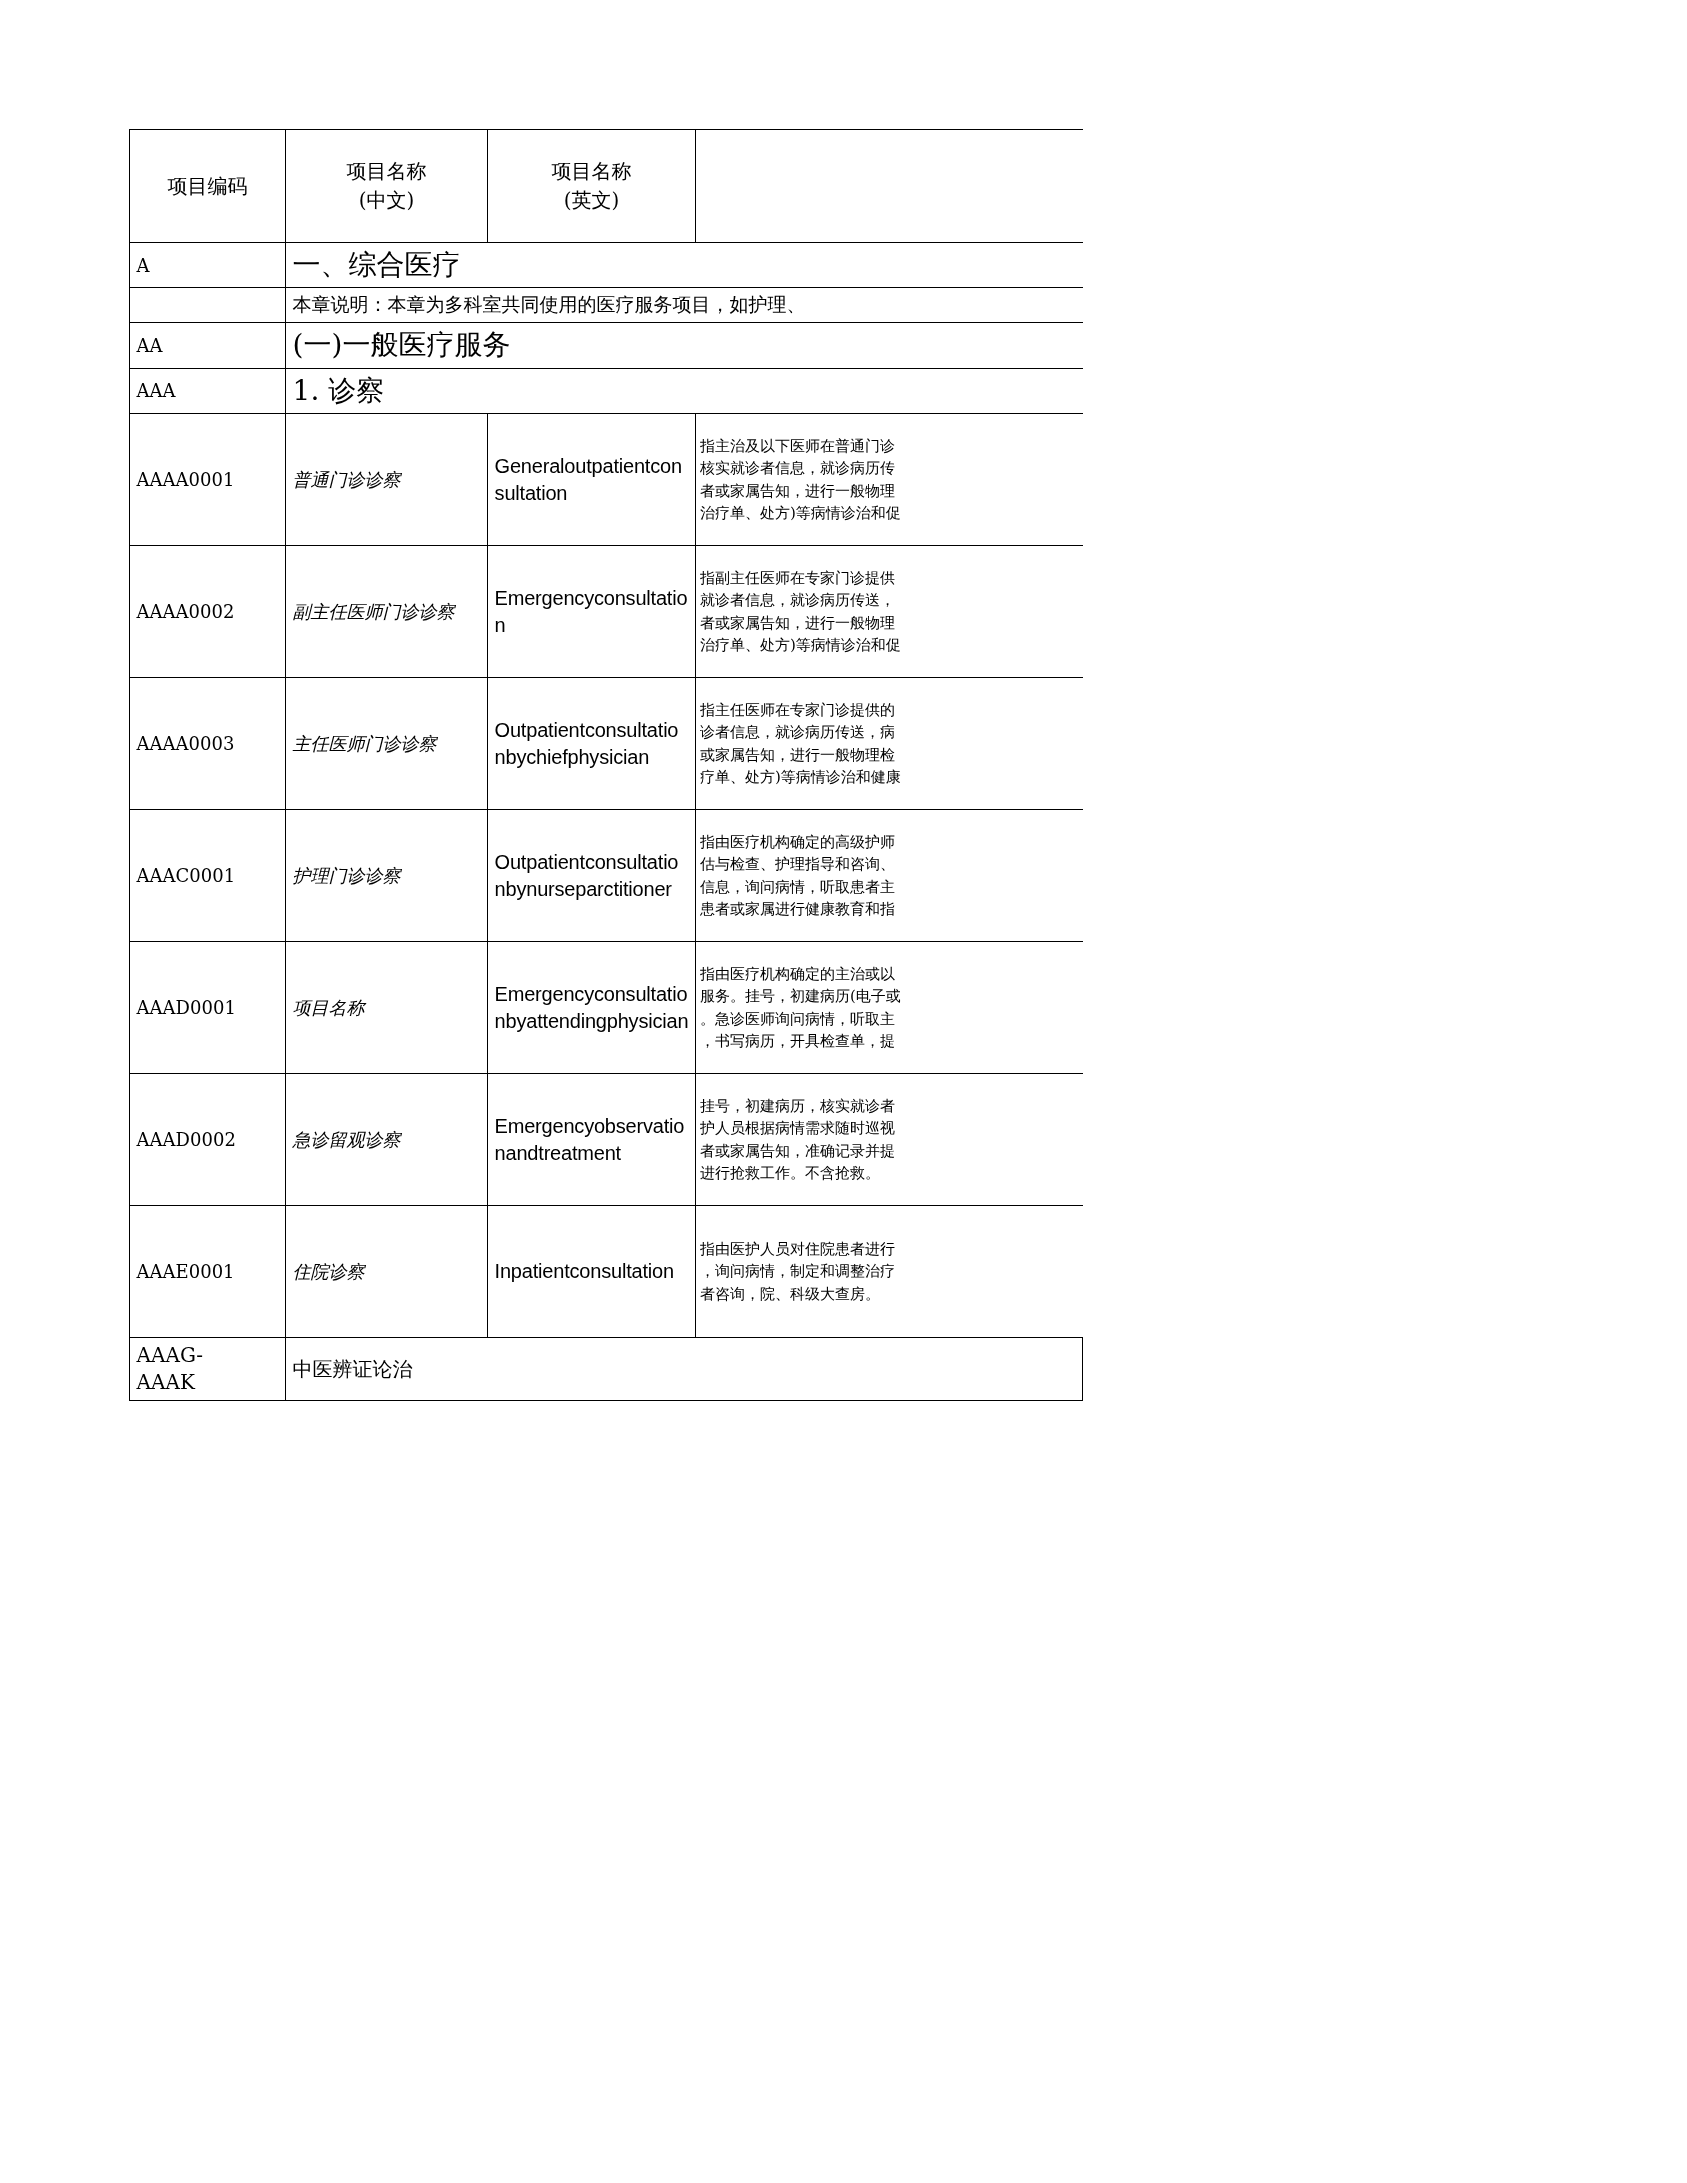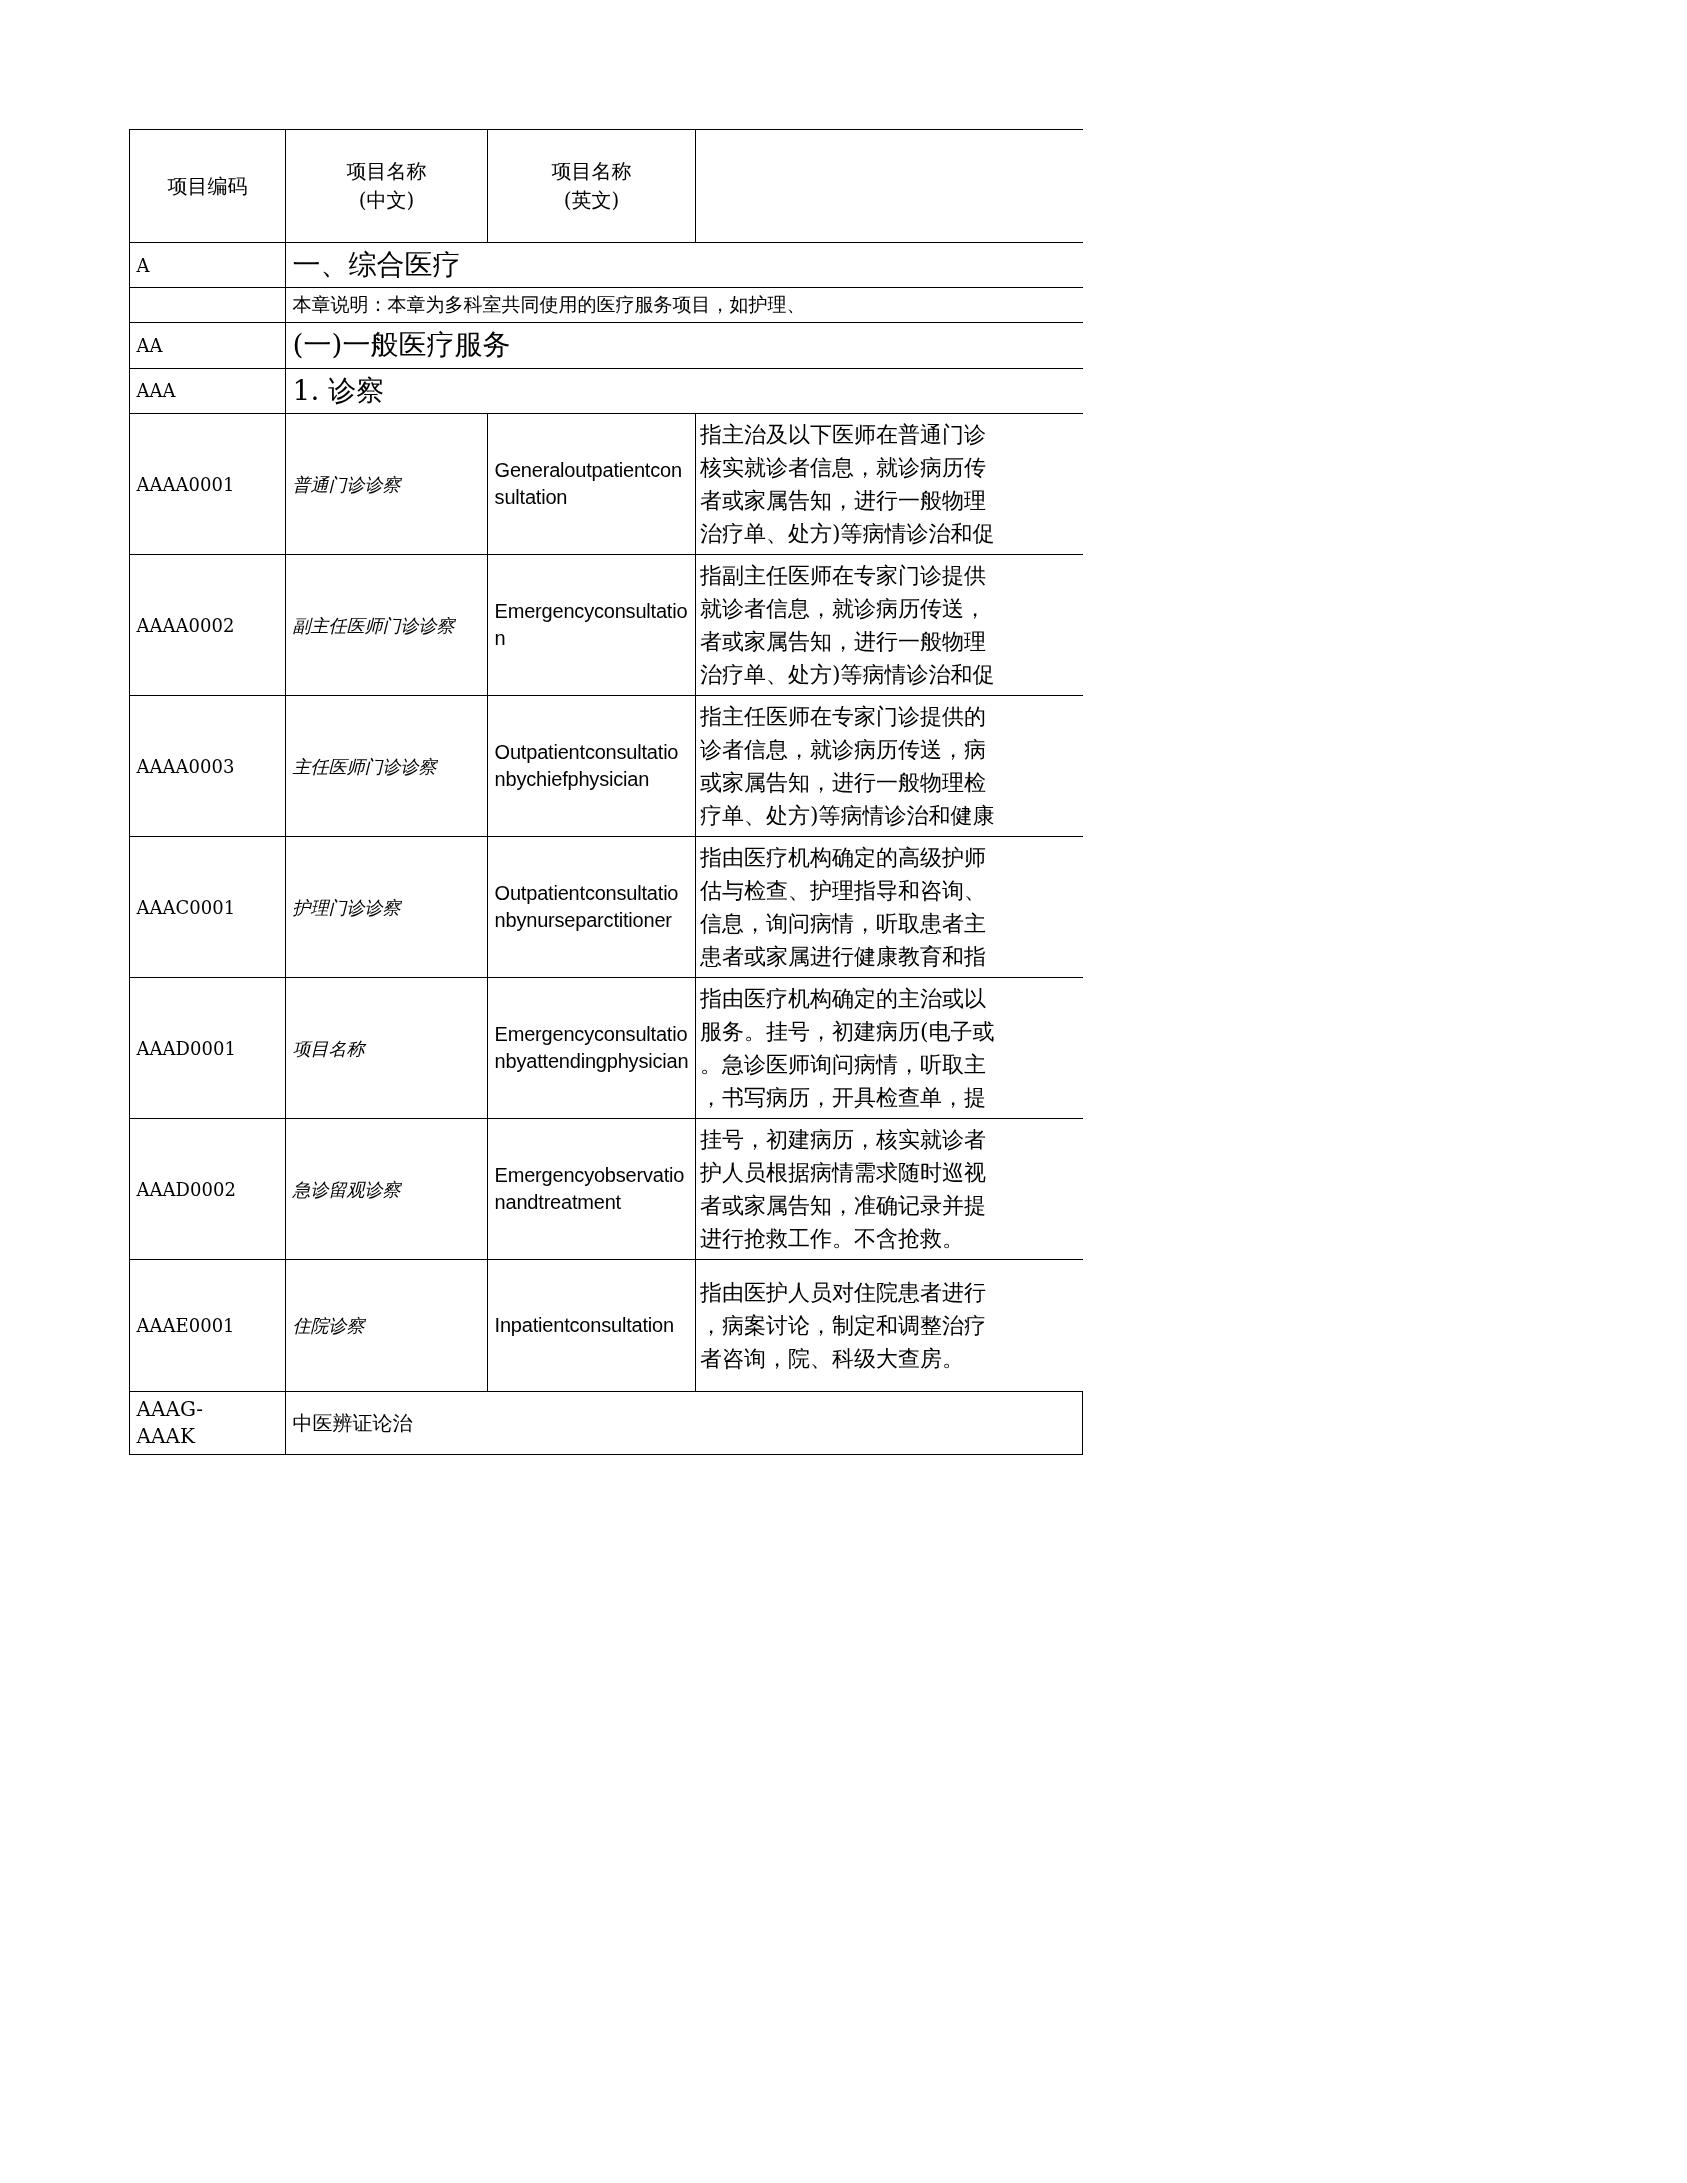--- a/index.html
+++ b/index.html
@@ -107,21 +107,21 @@
     font-size: 18px;
     font-style: italic;
   }
   .r-item td.en {
     font-size: 20px;
     font-family: Liberation Sans, sans-serif;
     line-height: 1.35;
     letter-spacing: -0.2px;
   }
   .r-item td.desc {
-    font-size: 22px;
+    font-size: 15px;
     line-height: 1.5;
     white-space: nowrap;
     border-right: none;
     padding-left: 4px;
   }
   .r-item td.desc .line { display: block; }
 
   
   .clip-mask {
     position: absolute;
@@ -250,21 +250,21 @@
             <span class="line">进行抢救工作。不含抢救。</span>
           </td>
         </tr>
 
         <tr class="r-item">
           <td class="code">AAAE0001</td>
           <td class="cn">住院诊察</td>
           <td class="en">Inpatientconsultation</td>
           <td class="desc">
             <span class="line">指由医护人员对住院患者进行</span>
-            <span class="line">，病案讨论，制定和调整治疗</span>
+            <span class="line">，询问病情，制定和调整治疗</span>
             <span class="line">者咨询，院、科级大查房。</span>
           </td>
         </tr>
 
         <tr class="r-sec2">
           <td class="code" style="white-space:pre-line;">AAAG-
 AAAK</td>
           <td class="spanblank" colspan="3">中医辨证论治</td>
         </tr>
       </tbody>

